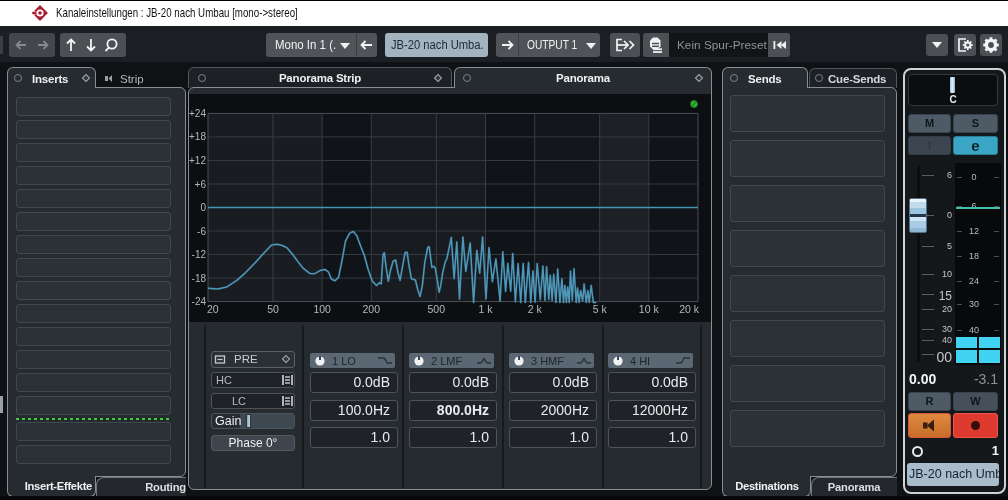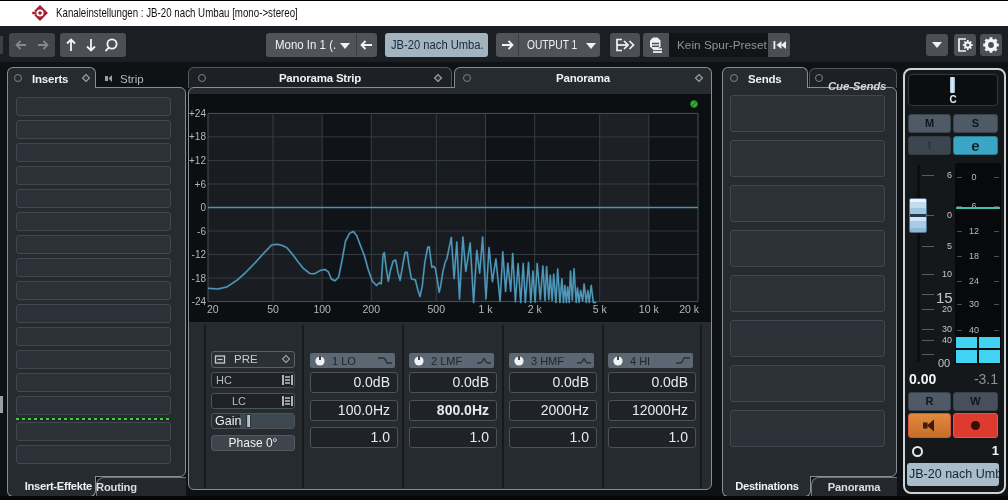--- a/index.html
+++ b/index.html
@@ -159,21 +159,21 @@
 <div class="slot" style="left:16px;top:350px;width:155px;height:19px;z-index:3;"></div>
 <div class="slot" style="left:16px;top:373px;width:155px;height:19px;z-index:3;"></div>
 <div class="slot" style="left:16px;top:396px;width:155px;height:19px;z-index:3;"></div>
 <div class="slot" style="left:16px;top:422px;width:155px;height:19px;z-index:3;"></div>
 <div class="slot" style="left:16px;top:445px;width:155px;height:19px;z-index:3;"></div>
 <div class="abs" style="left:16px;top:418px;width:155px;height:2px;background:repeating-linear-gradient(90deg,#45c945 0 3px,#14321a 3px 6px);z-index:3;"></div>
 
 <div class="abs" style="left:7px;top:476px;width:89px;height:21px;background:#262b2f;border:1px solid #878d92;border-top:none;border-radius:0 0 6px 6px;z-index:3;"></div>
 <div class="abs" style="left:12px;top:480px;width:80px;text-align:right;font-size:11.2px;font-weight:bold;color:#eef0f2;z-index:4;letter-spacing:-0.3px;">Insert-Effekte</div>
 <div class="abs" style="left:96px;top:477px;width:90px;height:20px;background:#24282d;border-top:1px solid #70767b;border-left:1px solid #70767b;border-radius:8px 0 0 0;z-index:2;"></div>
-<div class="abs" style="left:96px;top:481px;width:90px;text-align:left;font-size:11.2px;font-weight:bold;color:#dcdee1;z-index:4;letter-spacing:-0.2px;">Routing</div>
+<div class="abs" style="left:96px;top:481px;width:90px;text-align:right;font-size:11.2px;font-weight:bold;color:#dcdee1;z-index:4;letter-spacing:-0.2px;">Routing</div>
 
 <div class="abs tabuns" style="left:188px;top:67px;width:264px;height:21px;"></div>
 <div class="circ" style="left:198px;top:74px;z-index:4;"></div>
 <div class="abs tablab" style="left:188px;top:72px;width:264px;">Panorama Strip</div>
 <div class="diam" style="left:435px;top:75px;z-index:4;"></div>
 <div class="abs tabsel" style="left:454px;top:67px;width:258px;height:21px;"></div>
 <div class="circ" style="left:463px;top:74px;z-index:4;"></div>
 <div class="abs tablab" style="left:454px;top:72px;width:258px;z-index:4;">Panorama</div>
 <div class="diam" style="left:696px;top:75px;z-index:4;"></div>
 <div class="abs panel" style="left:188px;top:87px;width:524px;height:403px;border-radius:6px 0 6px 6px;"></div>
@@ -323,21 +323,21 @@
   </svg>
 <div class="field" style="left:608px;top:372px;width:88px;height:21px;line-height:19px;z-index:3;">0.0dB</div>
 <div class="field" style="left:608px;top:400px;width:88px;height:21px;line-height:19px;z-index:3;">12000Hz</div>
 <div class="field" style="left:608px;top:427px;width:88px;height:21px;line-height:19px;z-index:3;">1.0</div>
 
 <div class="abs tabsel" style="left:722px;top:67px;width:86px;height:21px;"></div>
 <div class="circ" style="left:730px;top:74px;z-index:4;"></div>
 <div class="abs" style="left:748px;top:73px;font-size:11.5px;font-weight:bold;color:#eef0f2;z-index:4;letter-spacing:-0.2px;">Sends</div>
 <div class="abs tabuns" style="left:809px;top:68px;width:88px;height:20px;"></div>
 <div class="circ" style="left:815px;top:74px;z-index:4;"></div>
-<div class="abs" style="left:828px;top:80px;font-size:11.5px;font-weight:bold;color:#d5d8db;z-index:4;letter-spacing:-0.2px;font-style:italic;">Cue-Sends</div>
+<div class="abs" style="left:828px;top:73px;font-size:11.5px;font-weight:bold;color:#d5d8db;z-index:4;letter-spacing:-0.2px;">Cue-Sends</div>
 <div class="abs panel" style="left:722px;top:87px;width:175px;height:390px;border-radius:0 6px 6px 0;"></div>
 <div class="slot" style="left:730px;top:95px;width:155px;height:37px;z-index:3;"></div>
 <div class="slot" style="left:730px;top:140px;width:155px;height:37px;z-index:3;"></div>
 <div class="slot" style="left:730px;top:185px;width:155px;height:37px;z-index:3;"></div>
 <div class="slot" style="left:730px;top:230px;width:155px;height:37px;z-index:3;"></div>
 <div class="slot" style="left:730px;top:275px;width:155px;height:37px;z-index:3;"></div>
 <div class="slot" style="left:730px;top:320px;width:155px;height:37px;z-index:3;"></div>
 <div class="slot" style="left:730px;top:365px;width:155px;height:37px;z-index:3;"></div>
 <div class="slot" style="left:730px;top:410px;width:155px;height:37px;z-index:3;"></div>
 
@@ -361,29 +361,29 @@
 <div class="abs" style="left:917px;top:165px;width:3px;height:197px;background:#0b0d0f;z-index:4;"></div>
 <div class="abs" style="left:922px;top:175px;width:12px;height:1px;background:#585d62;z-index:4;"></div>
 <div class="abs" style="left:936px;top:170px;width:16px;text-align:right;font-size:9px;color:#c2c6c9;z-index:4;">6</div>
 <div class="abs" style="left:922px;top:215px;width:12px;height:1px;background:#585d62;z-index:4;"></div>
 <div class="abs" style="left:936px;top:210px;width:16px;text-align:right;font-size:9px;color:#c2c6c9;z-index:4;">0</div>
 <div class="abs" style="left:922px;top:246px;width:12px;height:1px;background:#585d62;z-index:4;"></div>
 <div class="abs" style="left:936px;top:241px;width:16px;text-align:right;font-size:9px;color:#c2c6c9;z-index:4;">5</div>
 <div class="abs" style="left:922px;top:274px;width:12px;height:1px;background:#585d62;z-index:4;"></div>
 <div class="abs" style="left:936px;top:269px;width:16px;text-align:right;font-size:9px;color:#c2c6c9;z-index:4;">10</div>
 <div class="abs" style="left:922px;top:294px;width:12px;height:1px;background:#585d62;z-index:4;"></div>
-<div class="abs" style="left:936px;top:289px;width:16px;text-align:right;font-size:15px;color:#c2c6c9;z-index:4;">15</div>
+<div class="abs" style="left:936px;top:289px;width:16px;text-align:right;font-size:12px;color:#c2c6c9;z-index:4;">15</div>
 <div class="abs" style="left:922px;top:309px;width:12px;height:1px;background:#585d62;z-index:4;"></div>
 <div class="abs" style="left:936px;top:304px;width:16px;text-align:right;font-size:9px;color:#c2c6c9;z-index:4;">20</div>
 <div class="abs" style="left:922px;top:329px;width:12px;height:1px;background:#585d62;z-index:4;"></div>
 <div class="abs" style="left:936px;top:324px;width:16px;text-align:right;font-size:9px;color:#c2c6c9;z-index:4;">30</div>
 <div class="abs" style="left:922px;top:340px;width:12px;height:1px;background:#585d62;z-index:4;"></div>
 <div class="abs" style="left:936px;top:335px;width:16px;text-align:right;font-size:9px;color:#c2c6c9;z-index:4;">40</div>
 <div class="abs" style="left:922px;top:354px;width:12px;height:1px;background:#585d62;z-index:4;"></div>
-<div class="abs" style="left:936px;top:349px;width:16px;text-align:center;font-size:11px;color:#c2c6c9;z-index:4;margin-top:8px;">00</div>
+<div class="abs" style="left:936px;top:349px;width:16px;text-align:right;font-size:14px;color:#c2c6c9;z-index:4;">00</div>
 <div class="abs" style="left:909px;top:198px;width:18px;height:35px;border-radius:2px;border:1px solid #55708a;
 background:linear-gradient(#e9f4fb 0 10%,#c2dcee 10% 26%,#9dc6e2 26% 46%,#24384a 46% 54%,#cfe4f4 54% 66%,#a9cce6 66% 88%,#8fb8d4 88% 100%);z-index:4;"></div>
 <div class="abs" style="left:955px;top:163px;width:46px;height:202px;background:#07090b;border-radius:2px;z-index:4;"></div>
 <div class="abs" style="left:957px;top:177px;width:5px;height:1px;background:#4a4f54;z-index:4;"></div>
 <div class="abs" style="left:994px;top:177px;width:5px;height:1px;background:#4a4f54;z-index:4;"></div>
 <div class="abs" style="left:962px;top:172px;width:24px;text-align:center;font-size:9px;color:#b9bdc1;z-index:4;">0</div>
 <div class="abs" style="left:957px;top:206px;width:5px;height:1px;background:#4a4f54;z-index:4;"></div>
 <div class="abs" style="left:994px;top:206px;width:5px;height:1px;background:#4a4f54;z-index:4;"></div>
 <div class="abs" style="left:962px;top:201px;width:24px;text-align:center;font-size:9px;color:#b9bdc1;z-index:4;">6</div>
 <div class="abs" style="left:957px;top:231px;width:5px;height:1px;background:#4a4f54;z-index:4;"></div>

